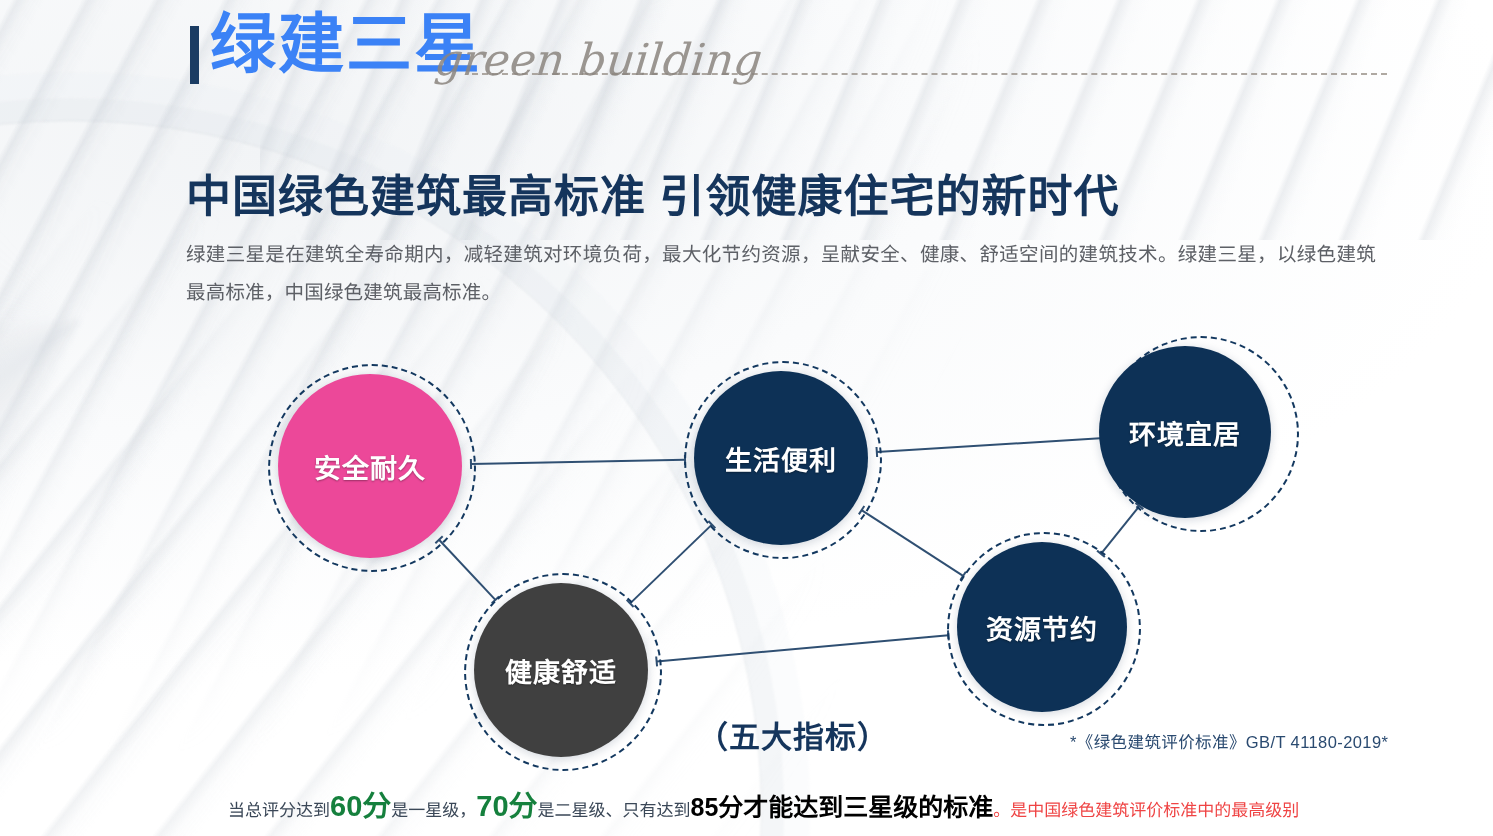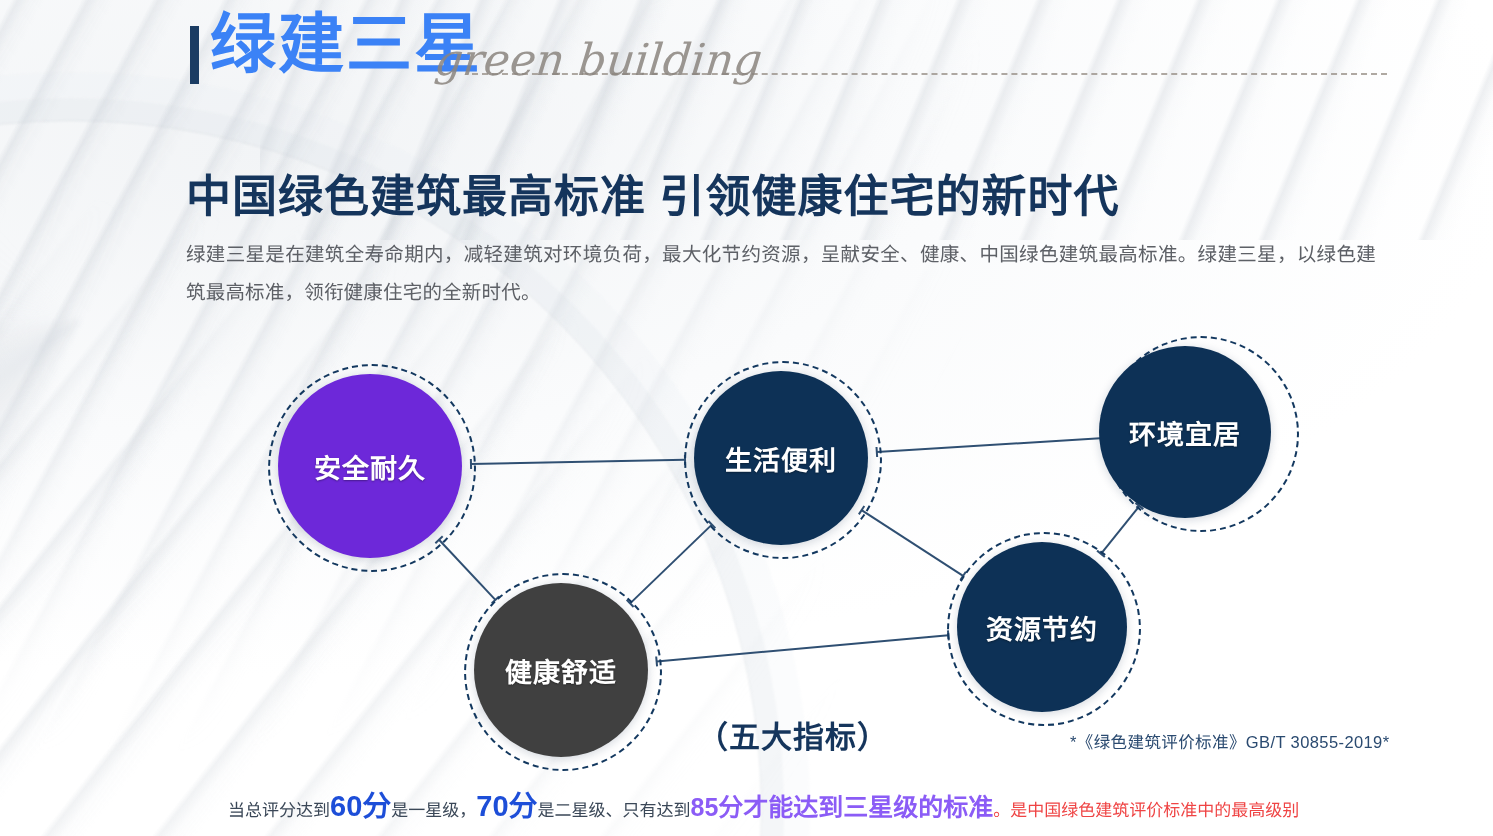--- a/index.html
+++ b/index.html
@@ -143,22 +143,22 @@
     font-size:16.5px;color:#2a4a70;letter-spacing:.4px;white-space:nowrap;z-index:16;
   }
 
   
   .note{
     position:absolute;left:228px;top:782px;
     white-space:nowrap;z-index:18;
     font-size:18px;color:#33415a;
   }
   .note .t-sm{font-size:17px;color:#3a4757;font-weight:400;}
-  .note .t-num{font-size:29px;font-weight:700;color:#1d4ed8;letter-spacing:0px;}
-  .note .t-strong{font-size:25px;font-weight:700;color:#8b5cf6;}
+  .note .t-num{font-size:29px;font-weight:700;color:#15803d;letter-spacing:0px;}
+  .note .t-strong{font-size:25px;font-weight:700;color:#000000;}
   .note .t-tail{font-size:17px;color:#ef4444;font-weight:400;font-family:Liberation Mono, monospace;}
 </style>
 </head>
 <body>
 
 <div id="stage">
 
   <div class="bg-layer bg-base"></div>
   <div class="bg-arc"></div>
   <div class="bg-arc2"></div>
@@ -168,21 +168,21 @@
 
 
   <div class="title-wrap">
     <div class="title-bar"></div>
     <div class="title-cn">绿建三星</div>
     <div class="title-en">green building</div>
   </div>
   <div class="title-dash"></div>
 
   <div class="headline">中国绿色建筑最高标准  引领健康住宅的新时代</div>
-  <div class="para">绿建三星是在建筑全寿命期内，减轻建筑对环境负荷，最大化节约资源，呈献安全、健康、中国绿色建筑最高标准。绿建三星，以绿色建筑最高标准，领衔健康住宅的全新时代。</div>
+  <div class="para">绿建三星是在建筑全寿命期内，减轻建筑对环境负荷，最大化节约资源，呈献安全、健康、舒适空间的建筑技术。绿建三星，以绿色建筑最高标准，中国绿色建筑最高标准。</div>
 
   <div class="diagram">
     <svg class="edges" id="edge-svg" viewBox="0 0 1493 836" preserveAspectRatio="none">
         <line x1="470.98087223082945" y1="464.0344355770155" x2="685.0181808499046" y2="459.86825925352986" stroke="#2f4f72" stroke-width="2"></line>
         <line x1="470.8835670613748" y1="459.03538249628133" x2="471.0781774002841" y2="469.0334886577496" stroke="#2f4f72" stroke-width="2"></line>
         <line x1="684.92087568045" y1="454.8692061727957" x2="685.1154860193593" y2="464.867312334264" stroke="#2f4f72" stroke-width="2"></line>
         <line x1="439.02995104210993" y1="539.7283246732483" x2="495.38737326690546" y2="599.9215923897839" stroke="#2f4f72" stroke-width="2"></line>
         <line x1="442.679868105142" y1="536.3110003642329" x2="435.38003397907784" y2="543.1456489822637" stroke="#2f4f72" stroke-width="2"></line>
         <line x1="499.03729032993755" y1="596.5042680807685" x2="491.73745620387336" y2="603.3389166987993" stroke="#2f4f72" stroke-width="2"></line>
         <line x1="711.8725224019599" y1="524.6137511399295" x2="630.1274775980401" y2="603.3862488600705" stroke="#2f4f72" stroke-width="2"></line>
@@ -196,21 +196,21 @@
         <line x1="965.8142205675299" y1="571.7123249515136" x2="960.3790410647703" y2="580.1063003966041" stroke="#2f4f72" stroke-width="2"></line>
         <line x1="656.6186757948278" y1="661.4519686919384" x2="948.3733799508977" y2="635.369947322477" stroke="#2f4f72" stroke-width="2"></line>
         <line x1="656.1734658308662" y1="656.4718293276245" x2="657.0638857587894" y2="666.4321080562523" stroke="#2f4f72" stroke-width="2"></line>
         <line x1="947.9281699869362" y1="630.389807958163" x2="948.8185899148593" y2="640.3500866867909" stroke="#2f4f72" stroke-width="2"></line>
         <line x1="1139.4228737197627" y1="505.9970676729062" x2="1100.949998635182" y2="553.7818488289139" stroke="#2f4f72" stroke-width="2"></line>
         <line x1="1143.317456228863" y1="509.1327058981819" x2="1135.5282912106625" y2="502.86142944763054" stroke="#2f4f72" stroke-width="2"></line>
         <line x1="1104.8445811442823" y1="556.9174870541896" x2="1097.0554161260818" y2="550.6462106036382" stroke="#2f4f72" stroke-width="2"></line>
       </svg>
     <div id="node-host">
         <div class="ring" style="left: 268px; top: 364px; width: 204px; height: 204px; border-color: rgb(19, 56, 95);"></div>
-        <div class="node" style="left: 278px; top: 374px; width: 184px; height: 184px; background: #6d28d9; font-size: 27px;">
+        <div class="node" style="left: 278px; top: 374px; width: 184px; height: 184px; background: #ec4899; font-size: 27px;">
           <span>安全耐久</span>
         </div>
         <div class="ring" style="left: 684px; top: 361px; width: 194px; height: 194px; border-color: rgb(19, 56, 95);"></div>
         <div class="node" style="left: 694px; top: 371px; width: 174px; height: 174px; background: rgb(13, 49, 86); font-size: 27px;">
           <span>生活便利</span>
         </div>
         <div class="ring" style="left: 1103px; top: 336px; width: 192px; height: 192px; border-color: rgb(19, 56, 95);"></div>
         <div class="node" style="left: 1099px; top: 346px; width: 172px; height: 172px; background: rgb(13, 49, 86); font-size: 27px;">
           <span>环境宜居</span>
         </div>
@@ -219,19 +219,19 @@
           <span>资源节约</span>
         </div>
         <div class="ring" style="left: 464px; top: 573px; width: 194px; height: 194px; border-color: rgb(19, 56, 95);"></div>
         <div class="node" style="left: 474px; top: 583px; width: 174px; height: 174px; background: #404040; font-size: 27px;">
           <span>健康舒适</span>
         </div>
       </div>
   </div>
 
   <div class="label-five">（五大指标）</div>
-  <div class="cite">*《绿色建筑评价标准》GB/T  30855-2019*</div>
+  <div class="cite">*《绿色建筑评价标准》GB/T  41180-2019*</div>
 
   <div class="note">
     <span class="t-sm">当总评分达到</span><span class="t-num">60分</span><span class="t-sm">是一星级，</span><span class="t-num">70分</span><span class="t-sm">是二星级、只有达到</span><span class="t-strong">85分才能达到三星级的标准</span><span class="t-tail">。是中国绿色建筑评价标准中的最高级别</span>
   </div>
 
 </div>
 
 </body></html>

